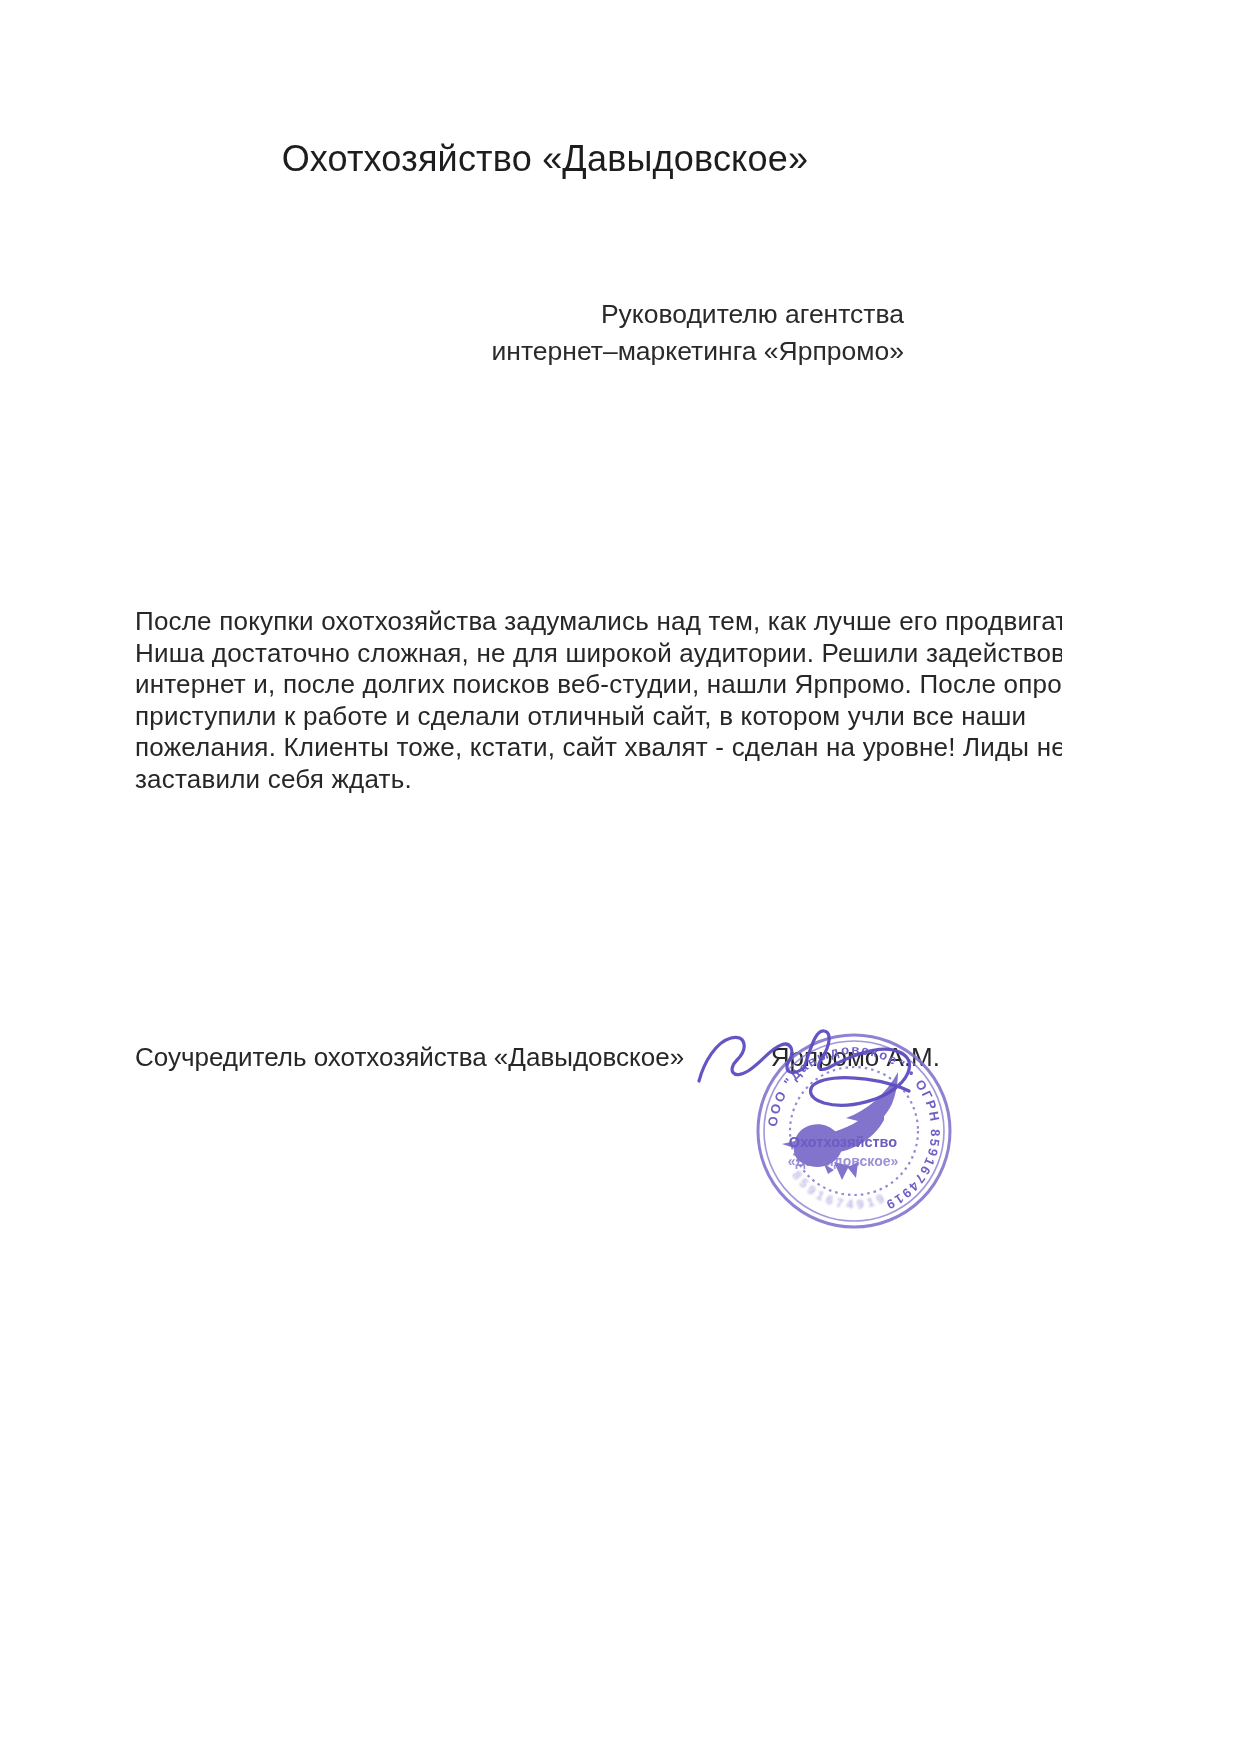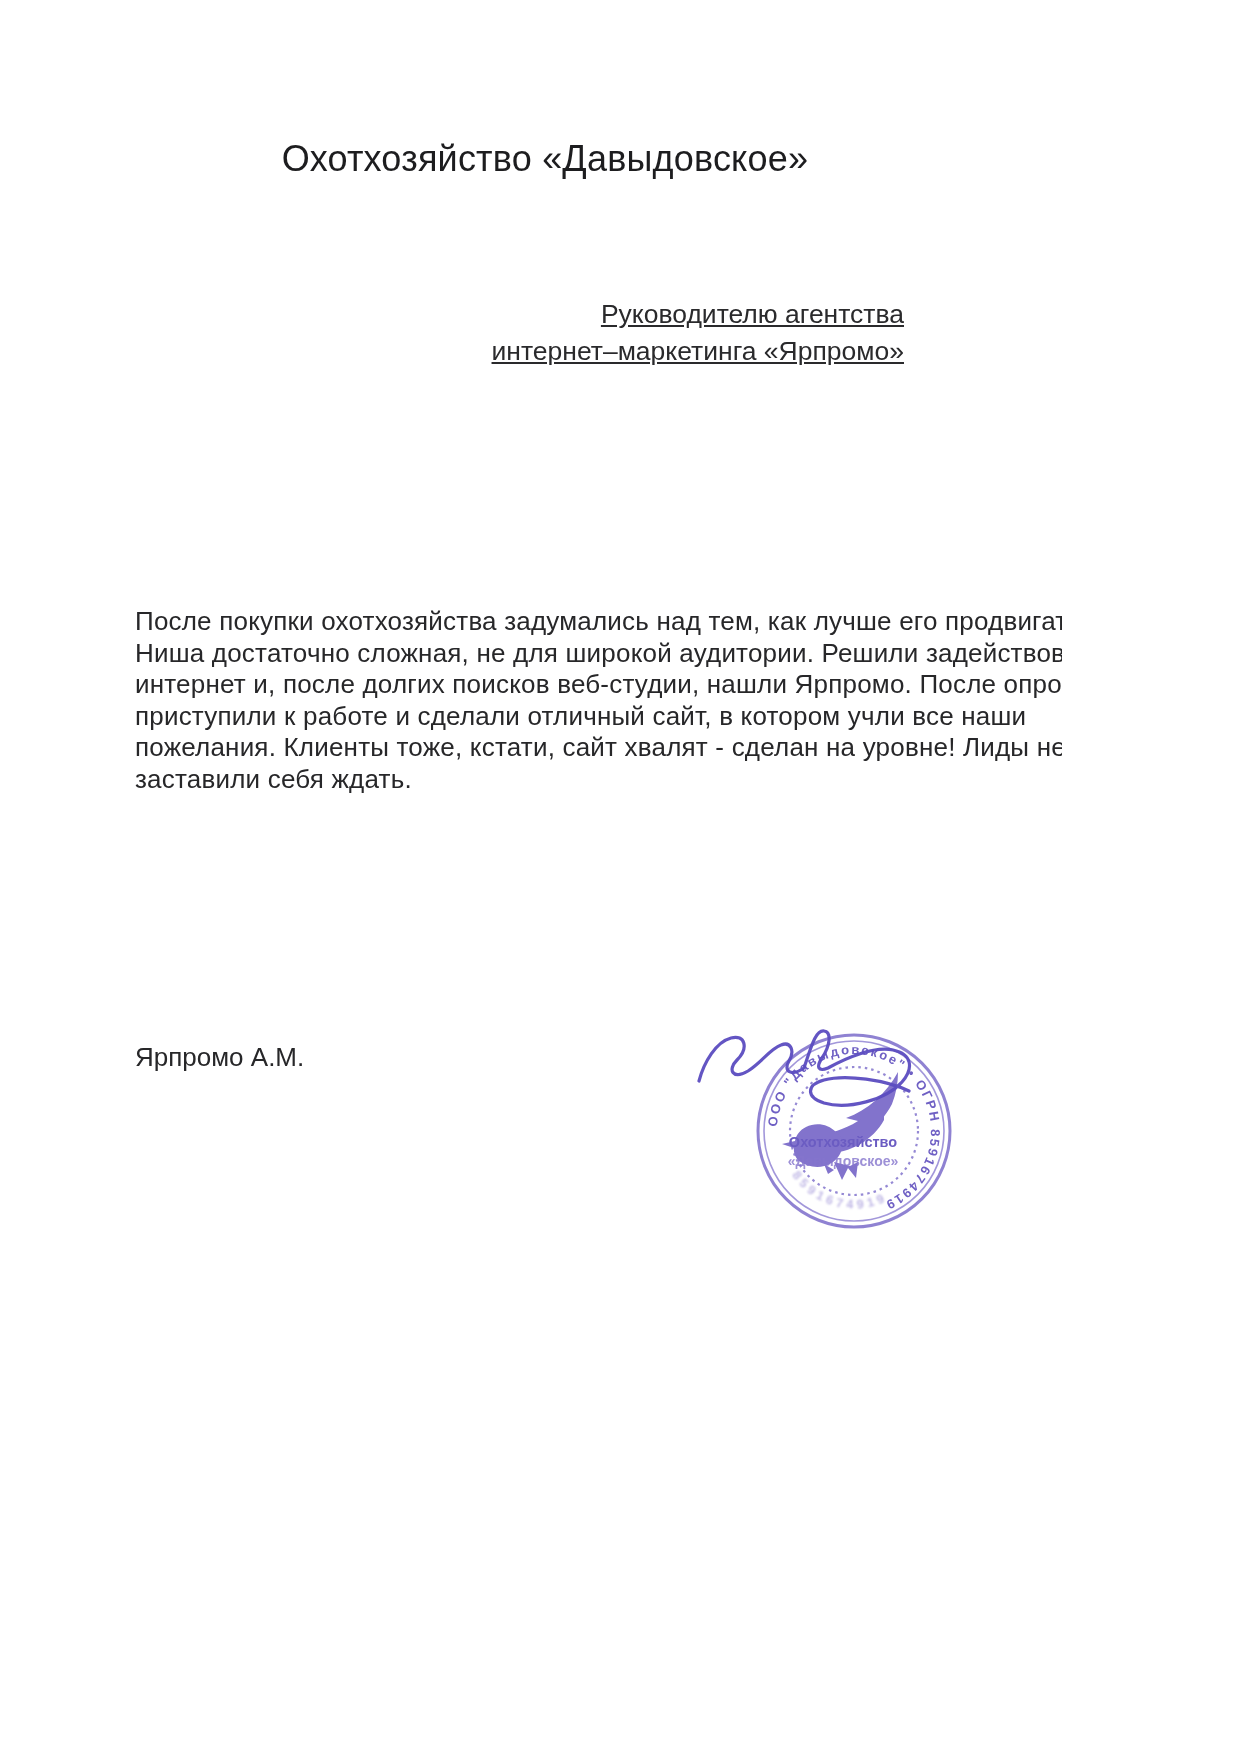--- a/index.html
+++ b/index.html
@@ -30,21 +30,20 @@
     margin: 0;
   }
   .recipient {
     position: absolute;
     top: 296px;
     right: 158px;
     text-align: right;
     font-size: 26.5px;
     line-height: 37px;
     color: #2a2a2c;
-    text-decoration: underline;
   }
   .review-heading {
     position: absolute;
     top: 509px;
     left: 0;
     width: 1238px;
     text-align: right;
     font-size: 27px;
     font-weight: 700;
     color: #1d1d1f;
@@ -124,20 +123,21 @@
     <div>интернет–маркетинга «Ярпромо»</div>
   </div>
 
   <h2 class="review-heading">Отзыв</h2>
 
   <div class="body-text">
     <p>После покупки охотхозяйства задумались над тем, как лучше его продвигать. Ниша достаточно сложная, не для широкой аудитории. Решили задействовать интернет и, после долгих поисков веб-студии, нашли Ярпромо. После опроса приступили к работе и сделали отличный сайт, в котором учли все наши пожелания. Клиенты тоже, кстати, сайт хвалят - сделан на уровне! Лиды не заставили себя ждать.</p>
   </div>
 
   <div class="sig-row">
+    <span class="sig-role">Соучредитель охотхозяйства «Давыдовское»</span>
     <span class="sig-name">Ярпромо А.М.</span>
   </div>
 
   <svg class="stamp-svg" viewBox="630 920 380 340" xmlns="http://www.w3.org/2000/svg">
 
     <g fill="none" stroke="#8374cd">
       <circle cx="854" cy="1131" r="96" stroke-width="3" opacity="0.9"></circle>
       <circle cx="854" cy="1131" r="90" stroke-width="1.6" opacity="0.75"></circle>
       <circle cx="854" cy="1131" r="64" stroke-width="2.2" opacity="0.85" stroke-dasharray="2.5 4"></circle>
     </g>

